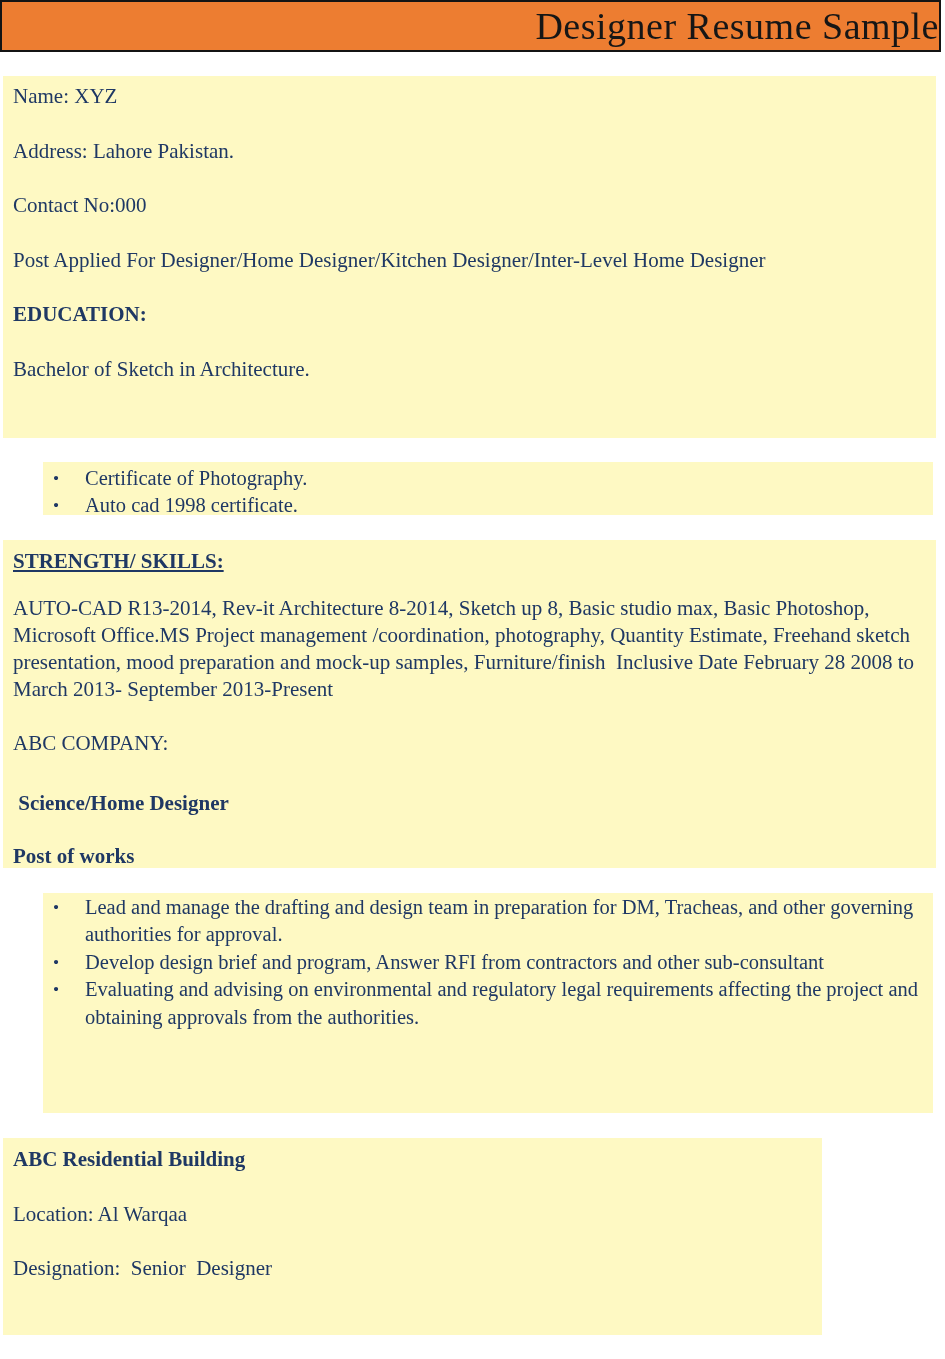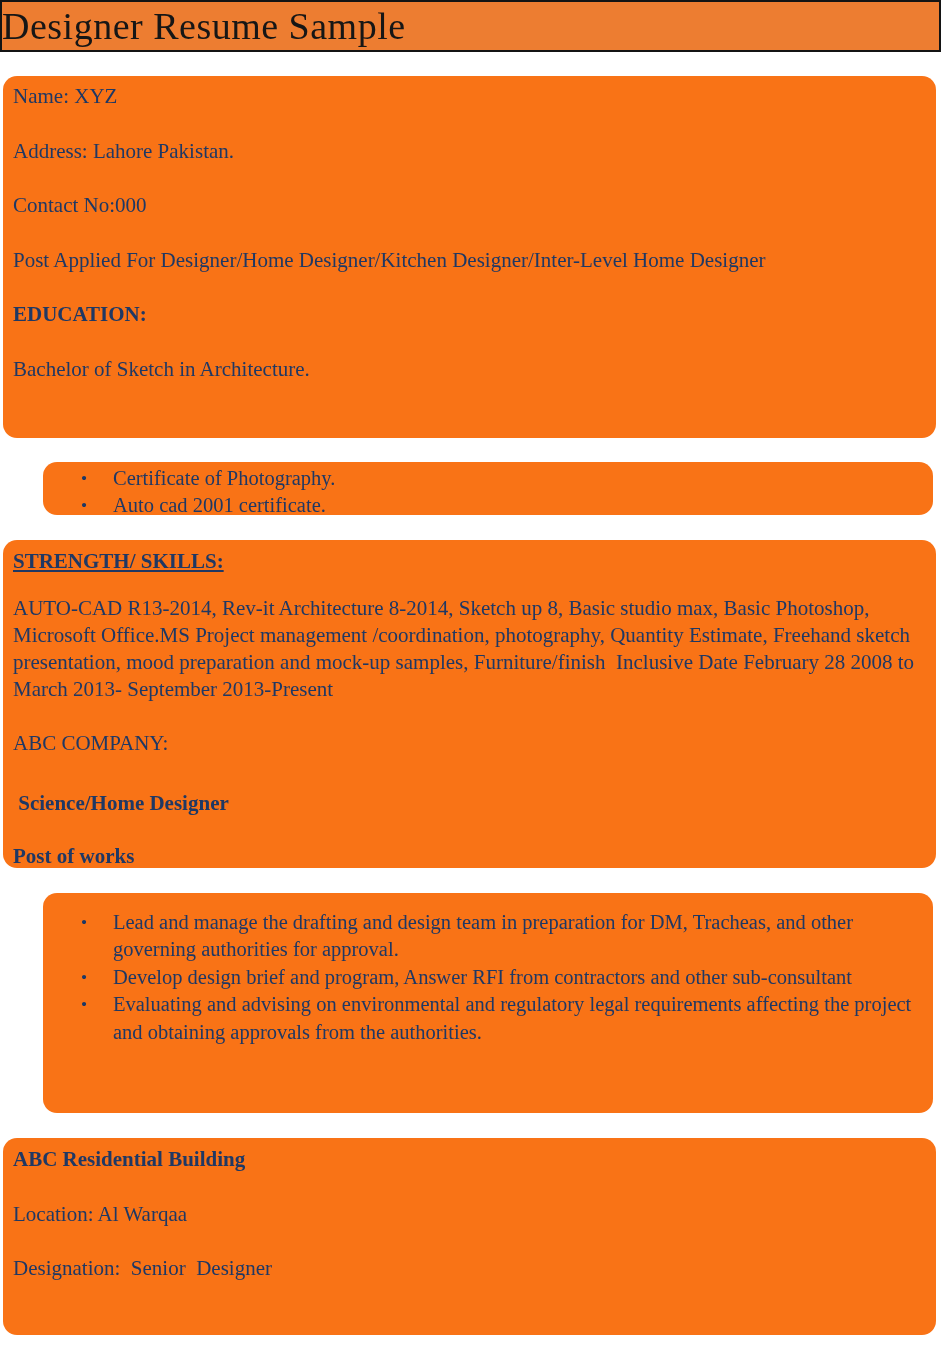--- a/index.html
+++ b/index.html
@@ -7,54 +7,54 @@
     width: 945px; height: 1359px;
     font-family: "Liberation Serif", "DejaVu Serif", serif;
     color: #1F3864;
   }
   .page { position: relative; width: 945px; height: 1359px; overflow: hidden; background: #ffffff; }
 
   
   .banner {
     position: absolute; left: 0; top: 0; width: 941px; height: 52px;
     background: #ED7D31; border: 2px solid #141414; box-sizing: border-box;
-    display: flex; align-items: center; justify-content: flex-start;
+    display: flex; align-items: center; justify-content: flex-end;
   }
   .banner-title {
     font-size: 38px; font-weight: 400; color: #161616; line-height: 1;
     letter-spacing: 0.5px; white-space: pre;
   }
 
   
   .block {
-    position: absolute; background: #f97316; box-sizing: border-box;
-    font-size: 21px; line-height: 22px; border-radius: 14px;
+    position: absolute; background: #fef9c3; box-sizing: border-box;
+    font-size: 21px; line-height: 22px;
   }
   .block p { margin: 0 0 32.5px 0; white-space: pre-wrap; }
   .block p:last-child { margin-bottom: 0; }
   .b { font-weight: 700; }
 
   #block-contact { left: 3px; top: 76px; width: 933px; height: 362px; padding: 9px 12px 0 10px; }
 
   #block-certs   { left: 43px; top: 462px; width: 890px; height: 53px; padding: 3px 0 0 0; font-size: 20.5px; }
 
   #block-skills  { left: 3px; top: 540px; width: 933px; height: 328px; padding: 8px 10px 0 10px; line-height: 27px; }
   #block-skills .h-strength { margin: 0 0 20px 0; text-decoration: underline; }
   #block-skills .p-summary  { margin: 0 0 27px 0; }
   #block-skills .p-company  { margin: 0 0 33px 0; }
   #block-skills .p-role     { margin: 0 0 26px 0; }
   #block-skills .p-scope    { margin: 0; }
 
-  #block-scope   { left: 43px; top: 893px; width: 890px; height: 220px; padding: 16px 0 0 0; font-size: 20.5px; line-height: 27.4px; }
+  #block-scope   { left: 43px; top: 893px; width: 890px; height: 220px; padding: 1px 0 0 0; font-size: 20.5px; line-height: 27.4px; }
 
-  #block-project { left: 3px; top: 1138px; width: 933px; height: 197px; padding: 10px 12px 0 10px; }
+  #block-project { left: 3px; top: 1138px; width: 819px; height: 197px; padding: 10px 12px 0 10px; }
 
   
   ul.bullets { margin: 0; padding: 0; list-style: none; }
-  ul.bullets li { position: relative; padding-left: 42px; white-space: pre-wrap; margin-left: 28px; }
+  ul.bullets li { position: relative; padding-left: 42px; white-space: pre-wrap; }
   ul.bullets li::before {
     content: "\2022";
     position: absolute; left: 10px; top: 0;
     font-size: 0.85em;
   }
   #block-certs ul.bullets li { line-height: 26.5px; }
 </style>
 </head>
 <body>
 
@@ -69,21 +69,21 @@
     <p>Address: Lahore Pakistan.</p>
     <p>Contact No:000</p>
     <p>Post Applied For Designer/Home Designer/Kitchen Designer/Inter-Level Home Designer</p>
     <p class="b">EDUCATION:</p>
     <p>Bachelor of Sketch in Architecture.</p>
   </div>
 
   <div class="block" id="block-certs">
     <ul class="bullets">
       <li>Certificate of Photography.</li>
-      <li>Auto cad 2001 certificate.</li>
+      <li>Auto cad 1998 certificate.</li>
     </ul>
   </div>
 
   <div class="block" id="block-skills">
     <p class="b h-strength">STRENGTH/ SKILLS:</p>
     <p class="p-summary">AUTO-CAD R13-2014, Rev-it Architecture 8-2014, Sketch up 8, Basic studio max, Basic Photoshop, Microsoft Office.MS Project management /coordination, photography, Quantity Estimate, Freehand sketch presentation, mood preparation and mock-up samples, Furniture/finish  Inclusive Date February 28 2008 to March 2013- September 2013-Present</p>
     <p class="p-company">ABC COMPANY:</p>
     <p class="b p-role"> Science/Home Designer</p>
     <p class="b p-scope">Post of works</p>
   </div>

